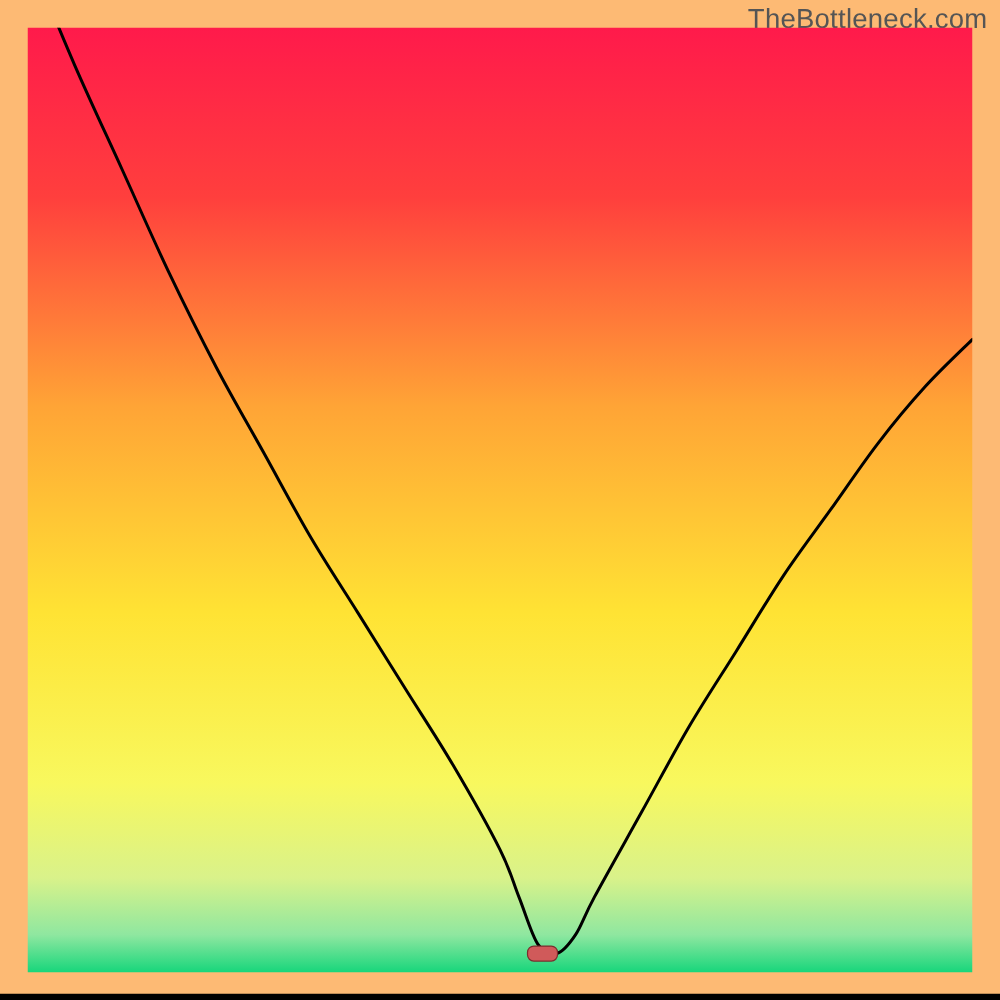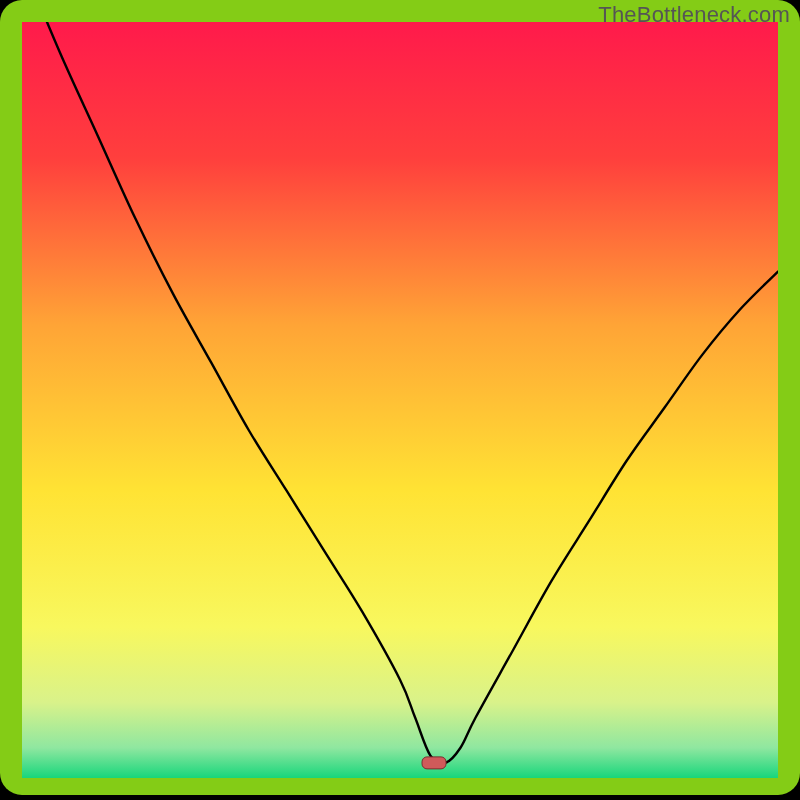--- a/index.html
+++ b/index.html
@@ -7,23 +7,22 @@
     padding: 0;
     width: 800px;
     height: 800px;
     overflow: hidden;
     background: #000;
     font-family: Arial, Helvetica, sans-serif;
   }
   .outer {
     width: 800px;
     height: 795px;
-    background: #84cc16;
+    background: #fdba74;
     position: relative;
-    border-radius: 22px;
   }
   .watermark {
     position: absolute;
     top: 2px;
     right: 10px;
     color: #555;
     font-size: 22px;
     font-weight: 500;
     letter-spacing: 0.2px;
   }

